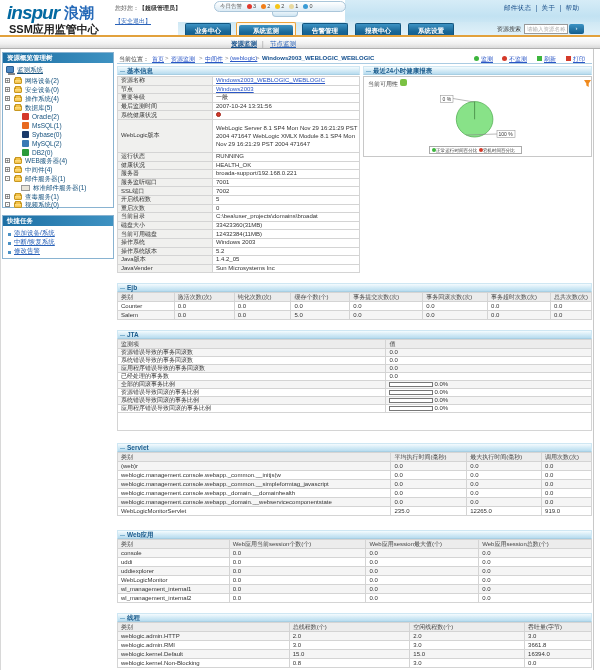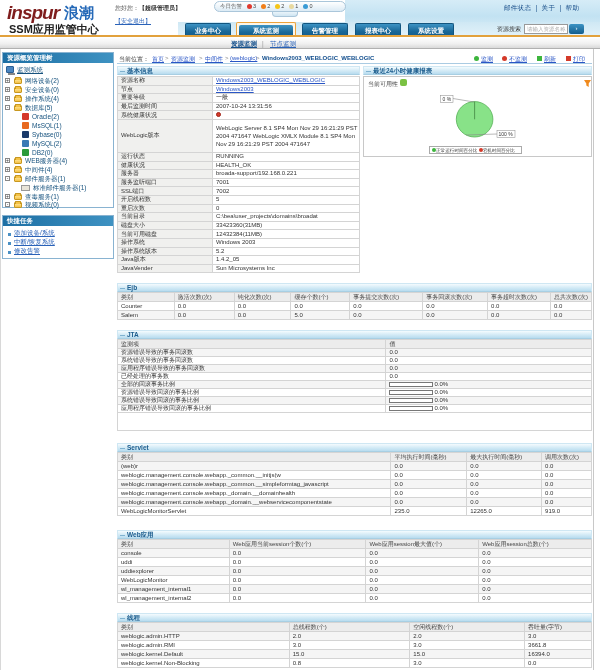--- a/index.html
+++ b/index.html
@@ -7,21 +7,21 @@
 body{font-family:"Liberation Sans",sans-serif;background:#fff;position:relative;}
 #redge{position:absolute;left:593px;top:49px;width:1px;height:621px;background:#c8c8c8;}
 #ledge{position:absolute;left:0px;top:49px;width:1px;height:621px;background:#d8d8d8;}
 .abs{position:absolute;}
 
 #hdr{position:absolute;left:0;top:0;width:600px;height:36px;background:#fff;}
 #hdrblue{position:absolute;left:345px;top:0;width:255px;height:36px;
  background:linear-gradient(180deg,#d6ecf7 0%,#c2e2f2 45%,#dff0f9 100%);}
 #navband{position:absolute;left:178px;top:22px;width:422px;height:14px;
  background:linear-gradient(180deg,#cfe8f4,#e2f2fa);}
-#logo1{position:absolute;left:7px;top:2px;font-size:19px;font-weight:bold;font-style:italic;color:#7f1d1d;letter-spacing:-1px;}
+#logo1{position:absolute;left:7px;top:2px;font-size:19px;font-weight:bold;font-style:italic;color:#0369a1;letter-spacing:-1px;}
 #logo2{position:absolute;left:64px;top:4px;font-size:15px;font-weight:bold;color:#2569b8;}
 #logo3{position:absolute;left:9px;top:22px;font-size:11px;font-weight:bold;color:#222;}
 #welc{position:absolute;left:115px;top:4px;font-size:6px;color:#555;}
 #welc b{color:#333;}
 #exitlnk{position:absolute;left:115px;top:17px;font-size:6px;color:#2a62b8;text-decoration:underline;}
 #pill{position:absolute;left:214px;top:1px;width:132px;height:11px;border:1px solid #aac6da;border-radius:6px;
  background:linear-gradient(180deg,#ffffff,#dcebf5);font-size:5.5px;color:#666;line-height:9px;padding-left:5px;white-space:nowrap;}
 .sic{display:inline-block;width:5.5px;height:5.5px;border-radius:50%;vertical-align:-1px;margin:0 1px 0 3px;}
 #pillhandle{position:absolute;left:272px;top:12px;width:26px;height:5px;border:1px solid #aac6da;border-top:none;
  border-radius:0 0 4px 4px;background:linear-gradient(180deg,#eaf4fa,#cfe5f2);}

